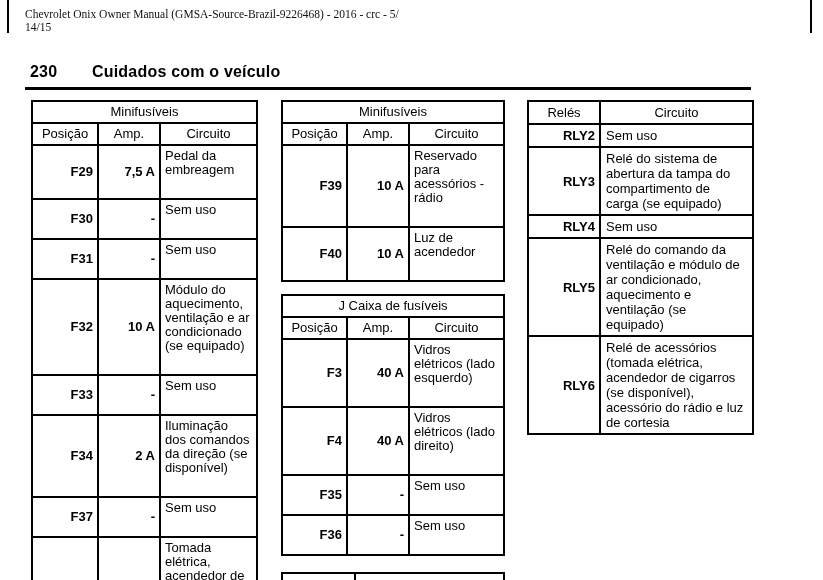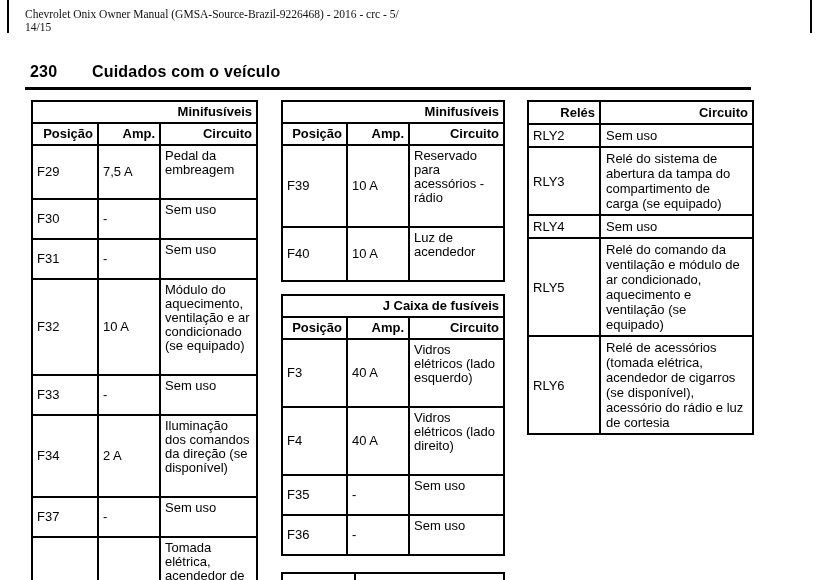--- a/index.html
+++ b/index.html
@@ -61,22 +61,22 @@
     line-height: 14px;
     color: #000;
   }
   table.relay-tbl { line-height: 15px; }
   th, td {
     border: 2px solid #000;
     padding: 3px 4px;
     vertical-align: middle;
     overflow: hidden;
   }
-  th { font-weight: bold; text-align: right; }
-  td.c-pos, td.c-amp { text-align: left; }
+  th { font-weight: normal; text-align: center; }
+  td.c-pos, td.c-amp { text-align: right; font-weight: bold; }
   td.c-circ { text-align: left; padding: 3px 6px 21px 4px; }
   table.relay-tbl td.c-circ { padding: 3px 8px 3px 5px; }
   .gap-12 { margin-top: 12px; }
   .gap-16 { margin-top: 16px; }
 </style>
 </head>
 <body>
 
 <div class="page">
 

